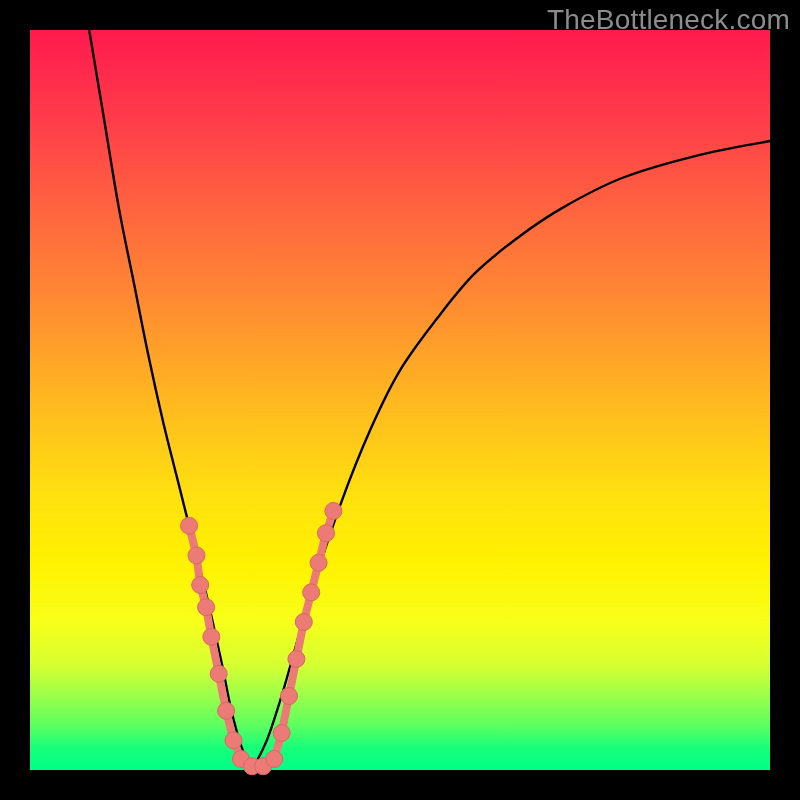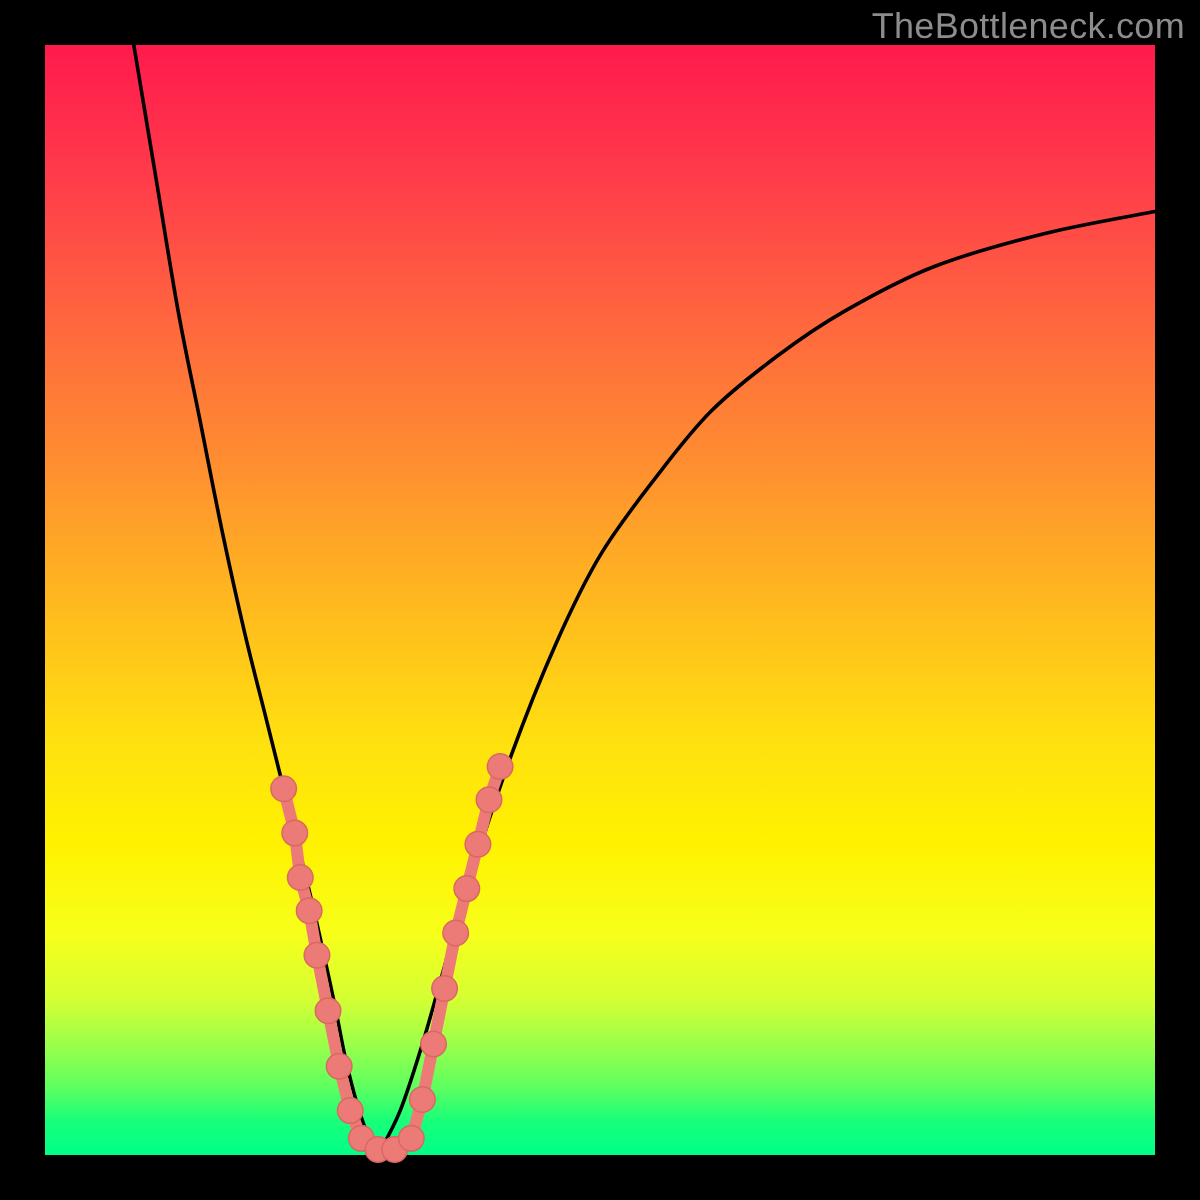--- a/index.html
+++ b/index.html
@@ -39,21 +39,21 @@
       #5cff60 94%,
       #17ff7a 97%,
       #00ff88 100%
     );
   }
   .watermark {
     position: absolute;
     top: 4px;
     right: 10px;
     color: #8c8c8c;
-    font-size: 24px;
+    font-size: 28px;
     font-weight: 500;
     letter-spacing: 0.2px;
     user-select: none;
   }
   svg.curves {
     position: absolute;
     left: 30px;
     top: 30px;
     width: 740px;
     height: 740px;

